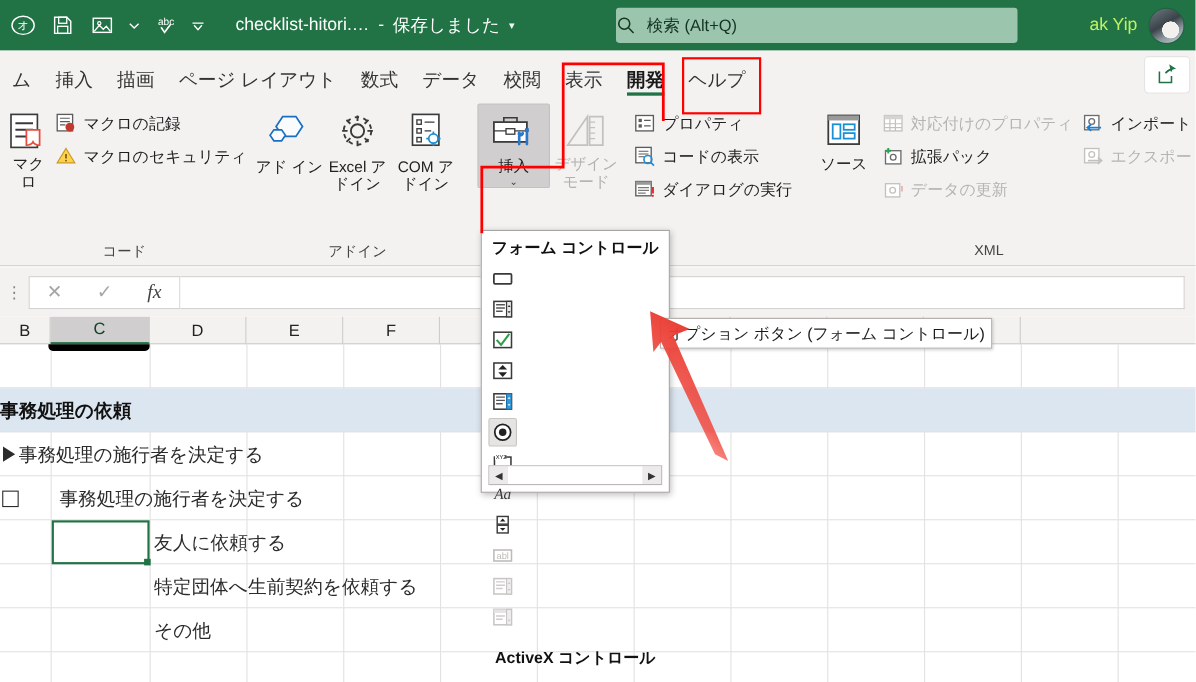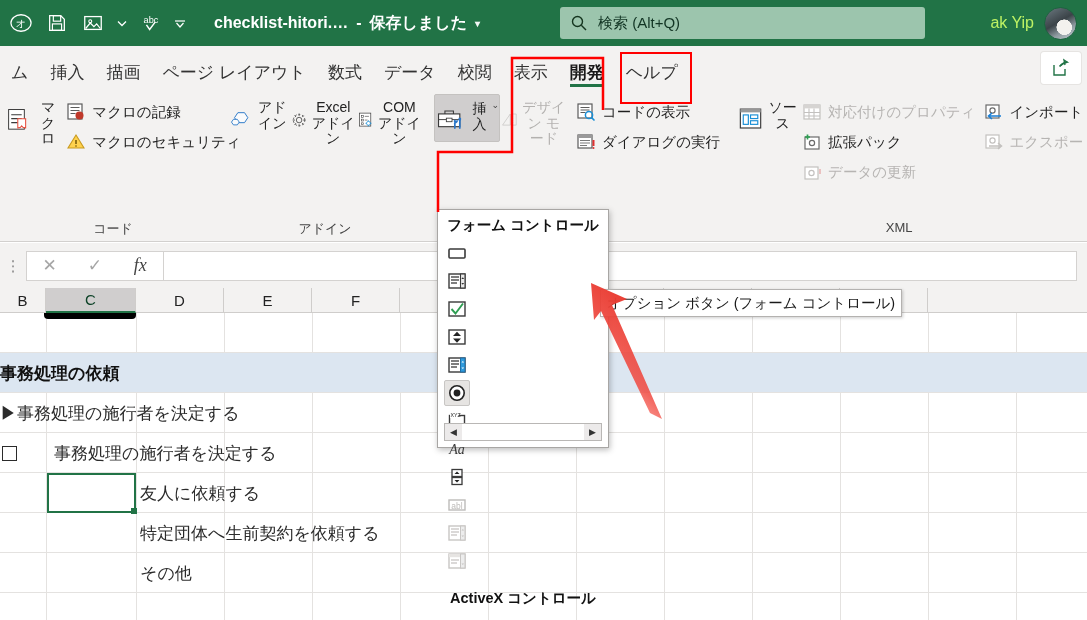--- a/index.html
+++ b/index.html
@@ -18,27 +18,27 @@
   }
   .qat { display: flex; align-items: center; gap: 2px; padding-left: 4px; }
   .qat-btn {
     width: 34px; height: 32px; display: flex; align-items: center; justify-content: center;
     border-radius: 3px;
   }
   .qat-btn.small { width: 20px; }
   .qat-ico { width: 22px; height: 22px; display: block; }
   .doctitle {
     margin-left: 24px; font-size: 16px; color: #fff; white-space: nowrap;
-    display: flex; align-items: center; gap: 8px; font-weight: bold;
+    display: flex; align-items: center; gap: 8px;
   }
   .caret-dn { font-size: 10px; opacity: .95; }
   .searchbox {
     position: absolute; left: 560px; top: 7px; width: 365px; height: 32px;
     background: #9cc5ad; border-radius: 3px; display: flex; align-items: center;
-    padding-left: 10px; gap: 10px;
+    gap: 10px;
   }
   .searchbox .ph { font-size: 15px; color: #123524; }
   .userarea {
     position: absolute; right: 10px; top: 7px; height: 32px;
     display: flex; align-items: center; gap: 10px;
   }
   .username { font-size: 16px; color: #bef264; }
   .avatar {
     width: 33px; height: 33px; border-radius: 50%;
     background:
@@ -74,21 +74,21 @@
     background: #f3f2f1; border-bottom: 1px solid #d2d0ce; display: flex;
   }
   .grp { position: relative; height: 152px; padding: 4px 6px 0 6px; display: flex; flex-direction: column; }
   .grp-body { display: flex; flex: 1; align-items: flex-start; }
   .grp-label {
     text-align: center; font-size: 13px; color: #444; padding-bottom: 5px; height: 22px;
   }
   .grp-sep { width: 1px; background: #d8d6d4; margin: 6px 0 26px 0; align-self: stretch; }
 
   .bigbtn {
-    width: 66px; display: flex; 
+    width: 66px; display: flex; flex-direction: column; align-items: center;
     padding-top: 6px; gap: 2px;
   }
   .bigbtn.pressed { background: #d0cece; border: 1px solid #c4c2c0; border-radius: 2px; }
   .bigbtn .lbl { font-size: 14px; color: #222; text-align: center; line-height: 1.12; }
   .bigbtn.disabled .lbl { color: #b3b1af; }
   .bigbtn .chev { font-size: 9px; color: #444; line-height: 1; }
 
   .smallcol { display: flex; flex-direction: column; gap: 4px; padding-top: 5px; }
   .smallbtn { display: flex; align-items: center; gap: 6px; height: 26px; padding: 0 4px; }
   .smallbtn .lbl { font-size: 14.5px; color: #1f1f1f; white-space: nowrap; }
@@ -375,20 +375,29 @@
             <path d="M6 32L24 6v26z" fill="none" stroke="#c3c1bf" stroke-width="1.6"></path>
             <path d="M26 6h12v26H26z" fill="none" stroke="#c3c1bf" stroke-width="1.6"></path>
             <path d="M26 11h5M26 16h5M26 21h5M26 26h5" stroke="#c3c1bf" stroke-width="1.3"></path>
           </svg>
           <span class="lbl">デザイン モード</span>
         </div>
 
         <div class="smallcol" style="margin-left:6px">
           <div class="smallbtn">
             <svg width="20" height="20" viewBox="0 0 20 20" aria-hidden="true">
+              <rect x="2" y="3" width="16" height="14" fill="#fff" stroke="#5b5b5b" stroke-width="1.2"></rect>
+              <rect x="4.5" y="6" width="3" height="3" fill="#5b5b5b"></rect>
+              <rect x="4.5" y="11" width="3" height="3" fill="#5b5b5b"></rect>
+              <path d="M9.5 7.5h6M9.5 12.5h6" stroke="#5b5b5b" stroke-width="1.2"></path>
+            </svg>
+            <span class="lbl">プロパティ</span>
+          </div>
+          <div class="smallbtn">
+            <svg width="20" height="20" viewBox="0 0 20 20" aria-hidden="true">
               <rect x="2" y="2" width="14" height="14" fill="#fff" stroke="#5b5b5b" stroke-width="1.2"></rect>
               <path d="M4.5 5.5h9M4.5 8h9M4.5 10.5h5" stroke="#5b5b5b" stroke-width="1.1"></path>
               <circle cx="13" cy="13" r="3.6" fill="none" stroke="#1a8fd6" stroke-width="1.5"></circle>
               <path d="M15.6 15.6L18.5 18.5" stroke="#1a8fd6" stroke-width="1.6"></path>
             </svg>
             <span class="lbl">コードの表示</span>
           </div>
           <div class="smallbtn">
             <svg width="20" height="20" viewBox="0 0 20 20" aria-hidden="true">
               <rect x="2" y="3" width="14" height="13" fill="#fff" stroke="#5b5b5b" stroke-width="1.2"></rect>

